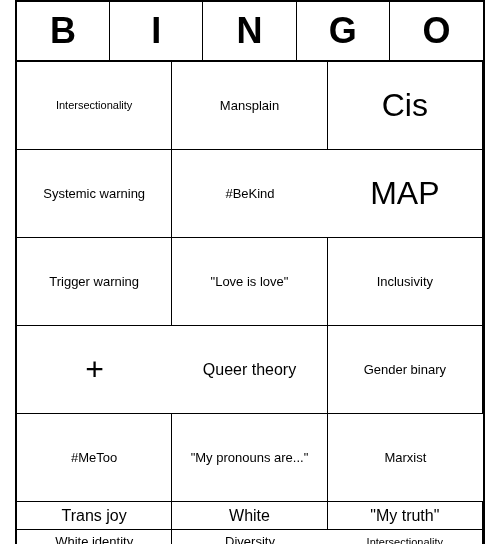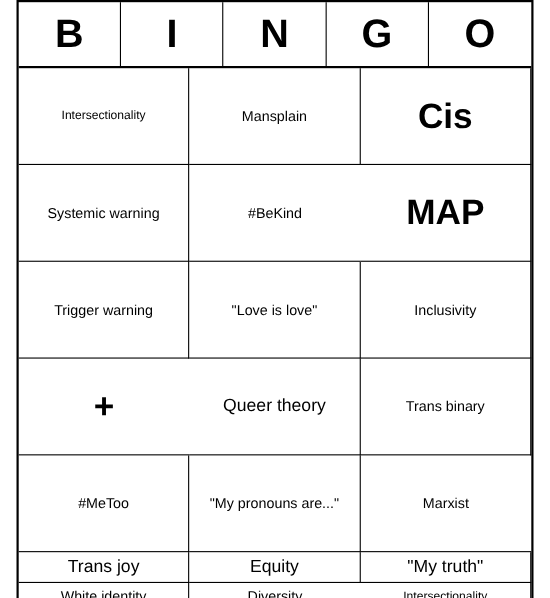--- a/index.html
+++ b/index.html
@@ -50,21 +50,21 @@
       border-right: none;
     }
     .bingo-cell:nth-child(n+21) {
       border-bottom: none;
     }
     .cell-text {
       font-size: 13px;
     }
     .cell-text.xlarge {
       font-size: 32px;
-      font-weight: bold;
+      font-weight: normal;
     }
     .cell-text.medium {
       font-size: 16px;
       font-weight: normal;
     }
     .cell-text.small {
       font-size: 11px;
     }
   </style>
 </head>
@@ -106,36 +106,36 @@
       <div class="bingo-cell">
         <span class="cell-text">Inclusivity</span>
       </div>
       <div class="bingo-cell">
         <span class="cell-text xlarge">+</span>
       </div>
       <div class="bingo-cell">
         <span class="cell-text medium">Queer theory</span>
       </div>
       <div class="bingo-cell">
-        <span class="cell-text">Trans binary</span>
+        <span class="cell-text">Gender binary</span>
       </div>
       <div class="bingo-cell">
         <span class="cell-text">#MeToo</span>
       </div>
       <div class="bingo-cell">
         <span class="cell-text">"My pronouns are..."</span>
       </div>
       <div class="bingo-cell">
         <span class="cell-text">Marxist</span>
       </div>
       <div class="bingo-cell">
         <span class="cell-text medium">Trans joy</span>
       </div>
       <div class="bingo-cell">
-        <span class="cell-text medium">Equity</span>
+        <span class="cell-text medium">White</span>
       </div>
       <div class="bingo-cell">
         <span class="cell-text medium">"My truth"</span>
       </div>
       <div class="bingo-cell">
         <span class="cell-text">White identity</span>
       </div>
       <div class="bingo-cell">
         <span class="cell-text">Diversity</span>
       </div>

